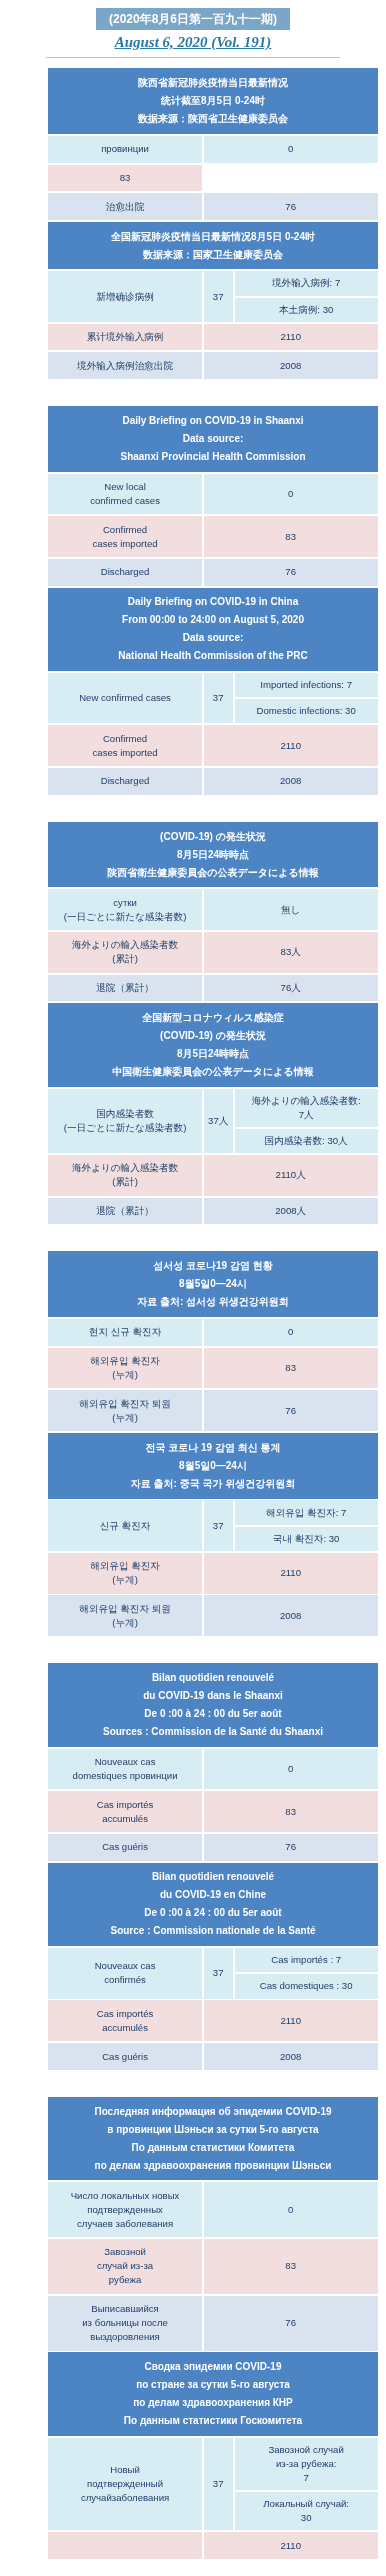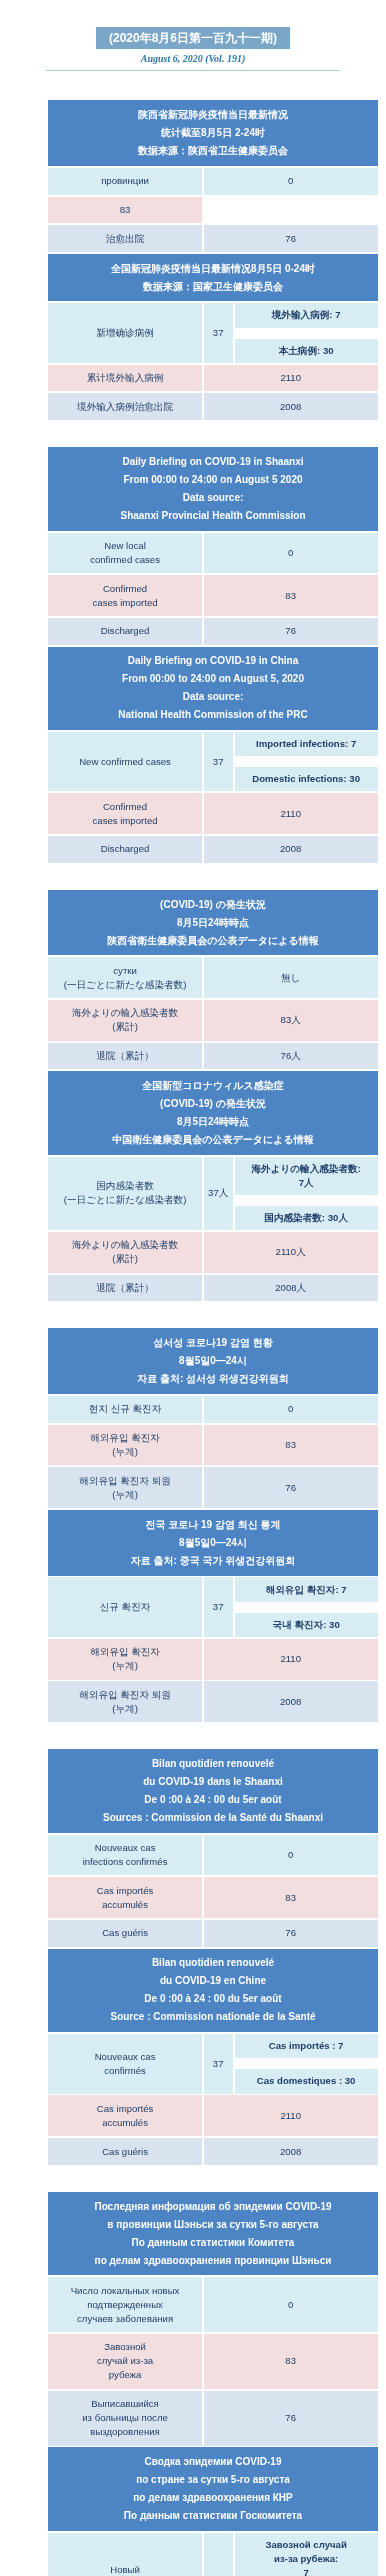--- a/index.html
+++ b/index.html
@@ -1,52 +1,52 @@
 <!DOCTYPE html>
 <html style="font-size:10.3px"><head>
 <meta charset="utf-8">
 <style>
   html,body{margin:0;padding:0;background:#ffffff;}
   body{font-family:"Liberation Sans","DejaVu Sans",sans-serif;color:#21406B;}
   .page{width:386px;margin:0;}
 
-  .top-title{padding-top:27px;text-align:center;margin-bottom:29px;}
+  .top-title{padding-top:8px;text-align:center;margin-bottom:10px;}
   .cn-title{display:inline-block;background:#7AA6C8;color:#fff;font-weight:bold;font-size:12px;padding:2.6px 13px;}
-  .en-title{font-family:"Liberation Serif","DejaVu Serif",serif;font-style:italic;font-weight:bold;color:#2878A8;font-size:10px;margin-top:3.8px;}
+  .en-title{font-family:"Liberation Serif","DejaVu Serif",serif;font-style:italic;font-weight:bold;color:#2878A8;font-size:15px;margin-top:3.8px;text-decoration:underline;}
   .title-rule{border:none;border-top:0.6px solid #A9CADF;width:76%;margin:6.4px auto 0;}
 
   .brief{margin:1.9px 8.3px 0;padding-left:40px;}
   .brief.gap-after{margin-bottom:27px;}
   .sec-header{background:#4C84C4;color:#ffffff;text-align:center;font-weight:bold;font-size:10px;line-height:18px;padding:5.8px 5.1px;}
   .row{display:grid;grid-template-columns:calc(47% - 1.3px) 1fr;column-gap:1.9px;margin-top:1.9px;}
   .row.split{grid-template-columns:calc(47% - 1.3px) 8.8% 1fr;}
   .cell{display:flex;flex-direction:column;justify-content:center;align-items:center;text-align:center;font-size:9.6px;line-height:14px;padding:6.4px 3.8px;}
   .row.cyan .cell{background:#D8ECF3;}
   .row.pink .cell{background:#F2DEDE;}
   .row.blue .cell{background:#D9E2EF;}
-  .subcol{display:flex;flex-direction:column;gap:11px;font-weight:bold;}
+  .subcol{display:flex;flex-direction:column;gap:2px;}
   .subcell{flex:1;display:flex;flex-direction:column;justify-content:center;align-items:center;text-align:center;font-size:9.6px;line-height:14px;padding:5.1px 3.8px;}
   .subcell.cyan{background:#D8ECF3;}
 </style>
 </head>
 <body>
 
 <div class="page">
 
   <div class="top-title">
     <div class="cn-title">(2020年8月6日第一百九十一期)</div>
     <div class="en-title">August 6, 2020 (Vol. 191)</div>
     <hr class="title-rule">
   </div>
 
   <div id="sections">
       <section class="brief">
         <div class="sec-header">
           <div class="hline">陕西省新冠肺炎疫情当日最新情况</div>
-          <div class="hline">统计截至8月5日 2-24时</div>
+          <div class="hline">统计截至8月5日 0-24时</div>
           <div class="hline">数据来源：陕西省卫生健康委员会</div>
         </div>
         <div class="row cyan">
           <div class="cell label">
             <div class="lline">провинции</div>
           </div>
           <div class="cell value">0</div>
         </div>
         <div class="row pink">
           <div class="cell value">83</div>
@@ -86,21 +86,20 @@
         <div class="row blue">
           <div class="cell label">
             <div class="lline">境外输入病例治愈出院</div>
           </div>
           <div class="cell value">2008</div>
         </div>
       </section>
       <section class="brief">
         <div class="sec-header">
           <div class="hline">Daily Briefing on COVID-19 in Shaanxi</div>
-          <div class="hline">From 00:00 to 24:00 on August 5 2020</div>
           <div class="hline">Data source:</div>
           <div class="hline">Shaanxi Provincial Health Commission</div>
         </div>
         <div class="row cyan">
           <div class="cell label">
             <div class="lline">New local</div>
             <div class="lline">confirmed cases</div>
           </div>
           <div class="cell value">0</div>
         </div>
@@ -282,21 +281,21 @@
       <section class="brief">
         <div class="sec-header">
           <div class="hline">Bilan quotidien renouvelé</div>
           <div class="hline">du COVID-19 dans le Shaanxi</div>
           <div class="hline">De 0 :00 à 24 : 00 du 5er août</div>
           <div class="hline">Sources : Commission de la Santé du Shaanxi</div>
         </div>
         <div class="row cyan">
           <div class="cell label">
             <div class="lline">Nouveaux cas</div>
-            <div class="lline">infections confirmés</div>
+            <div class="lline">domestiques провинции</div>
           </div>
           <div class="cell value">0</div>
         </div>
         <div class="row pink">
           <div class="cell label">
             <div class="lline">Cas importés</div>
             <div class="lline">accumulés</div>
           </div>
           <div class="cell value">83</div>
         </div>

